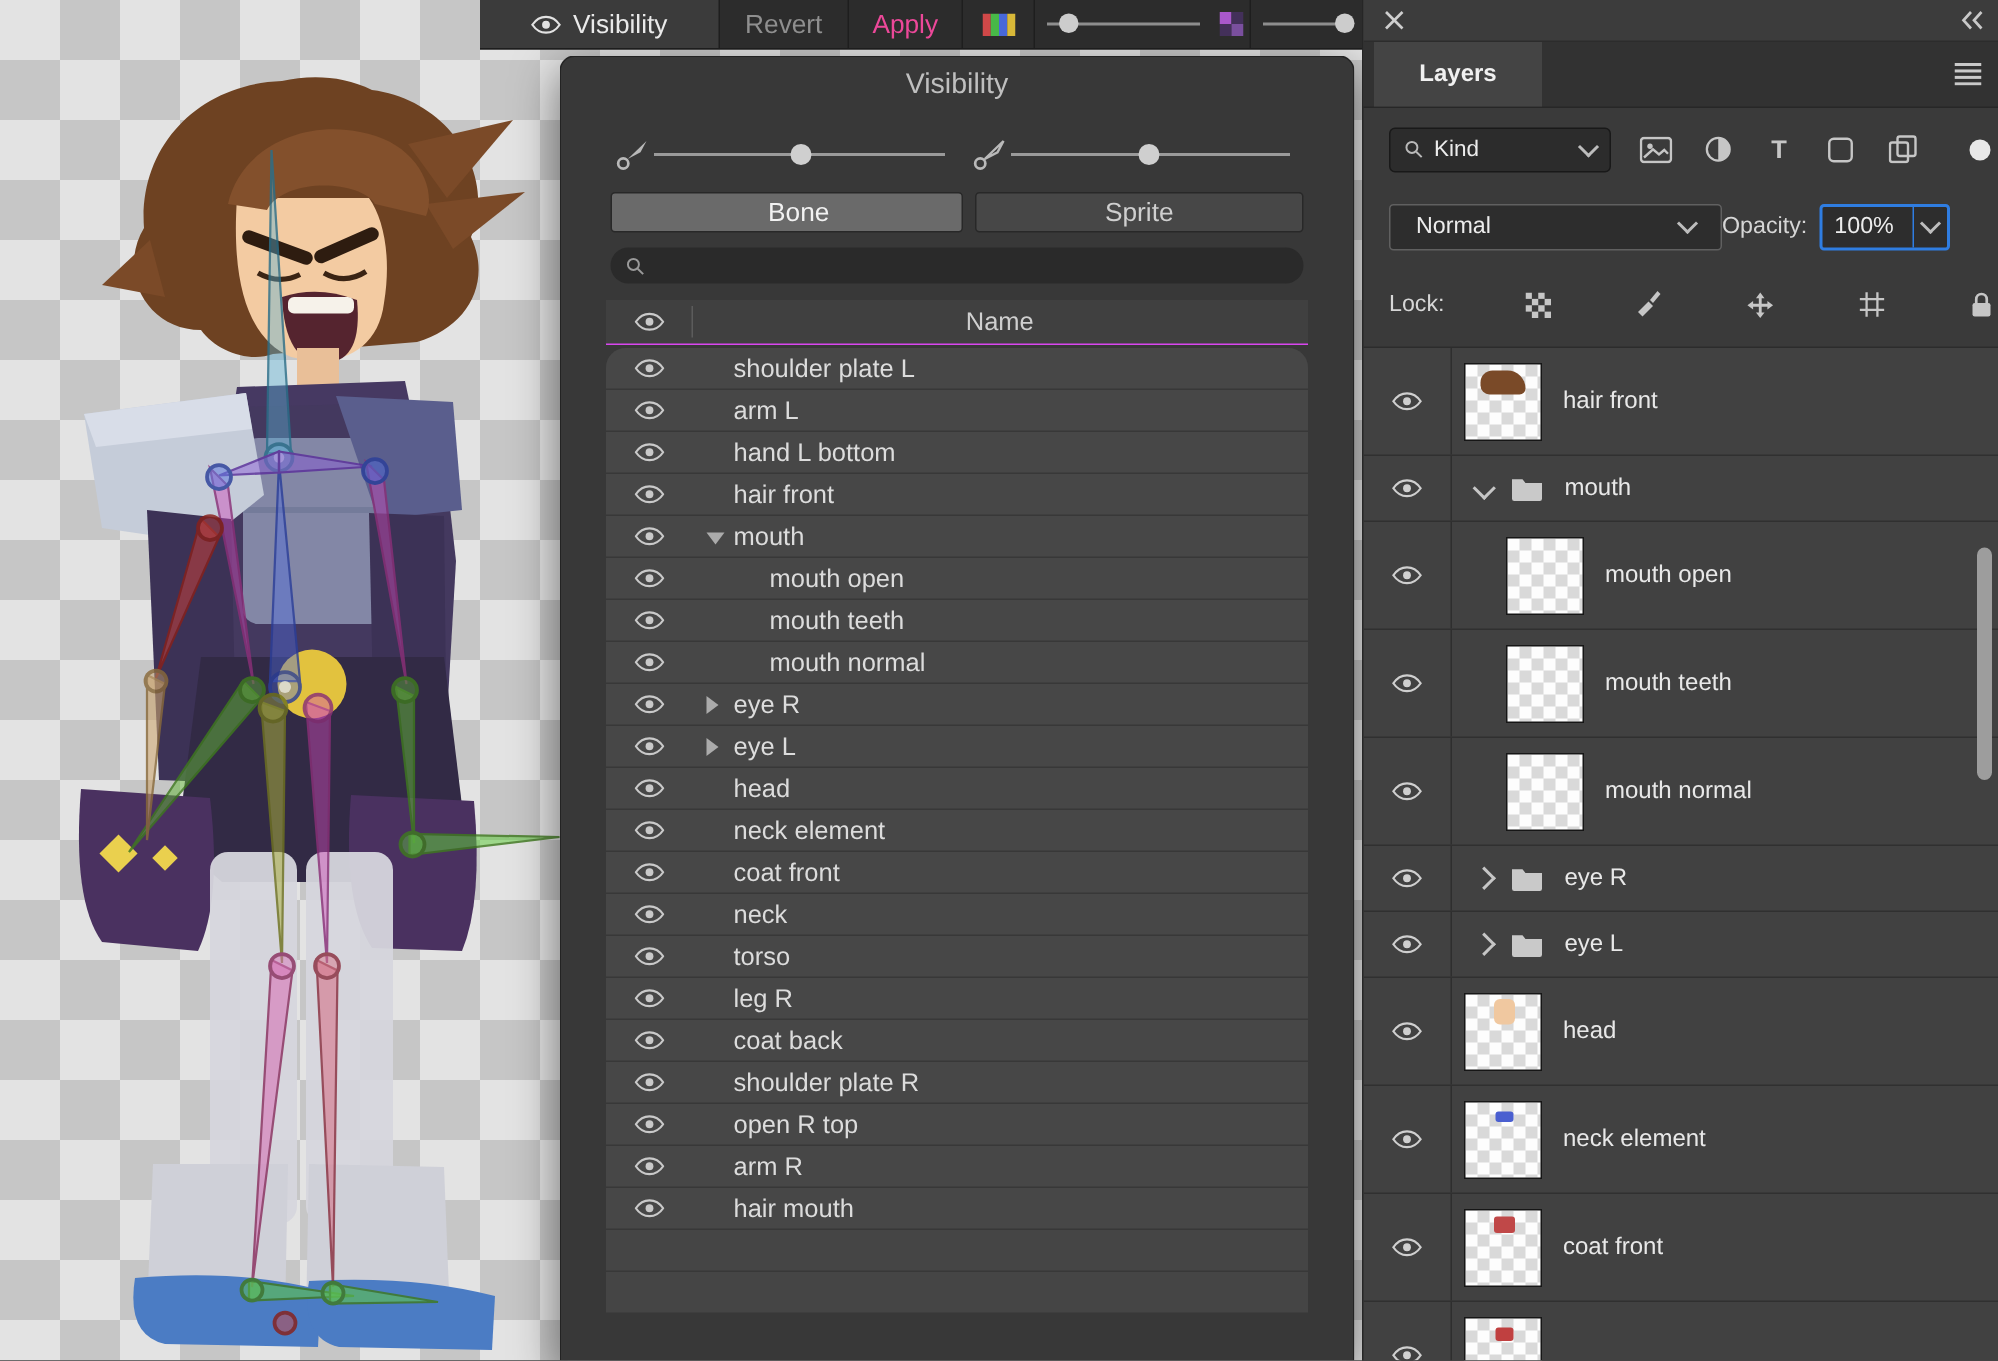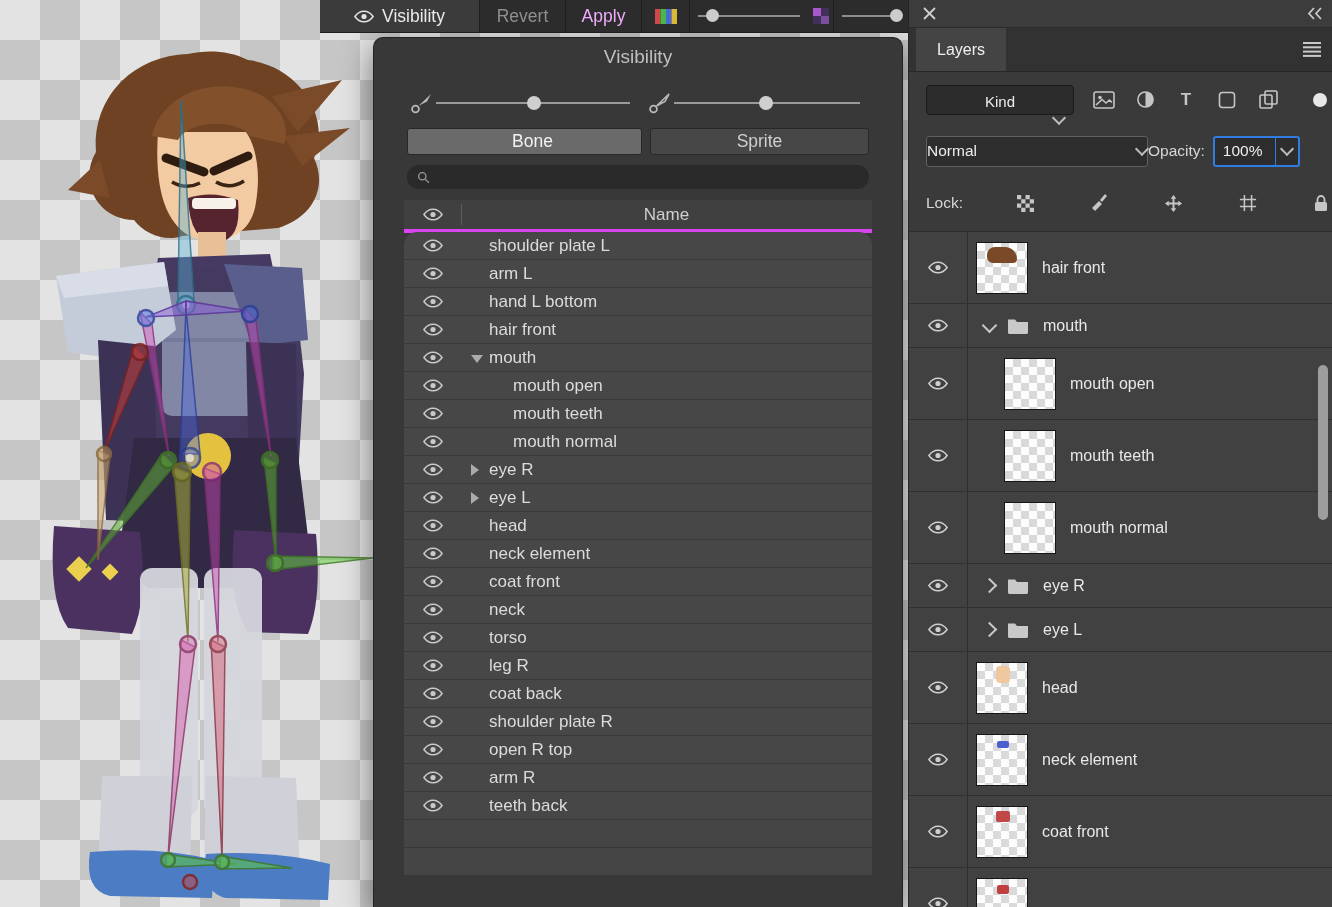--- a/index.html
+++ b/index.html
@@ -11,21 +11,21 @@
     background-image:conic-gradient(#c6c6c6 90deg,#e3e3e3 90deg 180deg,#c6c6c6 180deg 270deg,#e3e3e3 270deg);
     background-size:80px 80px;}
   .character{position:absolute;left:40px;top:40px;width:360px;height:860px;}
 
   
   .unity-toolbar{position:absolute;left:320px;top:0;width:588px;height:33px;background:#2c2c2c;
     display:flex;align-items:stretch;box-sizing:border-box;border-bottom:1px solid #1d1d1d;z-index:5;}
   .tb-seg{display:flex;align-items:center;justify-content:center;border-right:1px solid #1e1e1e;box-sizing:border-box;}
   .tb-vis{width:160px;background:#3b3b3b;gap:8px;color:#eaeaea;font-size:17.5px;}
   .tb-revert{width:86px;color:#8f8f8f;font-size:17.5px;}
-  .tb-apply{width:76px;color:#f0abfc;font-size:17.5px;}
+  .tb-apply{width:76px;color:#ec4899;font-size:17.5px;}
   .tb-pal{width:48px;}
   .tb-sliderwrap{position:relative;width:118px;border-right:none;}
   .tb-swatch{width:26px;display:flex;align-items:center;justify-content:center;}
   .tb-slider2{position:relative;flex:1;border-right:none;}
   .tb-track{position:absolute;left:8px;right:8px;top:15px;height:2px;background:#8e8e8e;}
   .tb-handle{position:absolute;top:9px;width:13px;height:13px;border-radius:50%;background:#cccccc;}
   #tb-h1{left:16px;} #tb-h2{right:5px;}
   .eye-svg{width:20px;height:13px;display:block;}
 
   
@@ -41,56 +41,56 @@
   .pslider .track{position:absolute;left:0;right:0;top:12px;height:2px;background:#9a9a9a;}
   .pslider .handle{position:absolute;top:6px;width:14px;height:14px;border-radius:50%;background:#cfcfcf;}
   #ps1 .handle{left:91px;} #ps2 .handle{left:85px;}
   .vis-tabs{position:absolute;top:90px;left:33px;right:33px;height:27px;display:flex;gap:8px;}
   .vtab{flex:1;display:flex;align-items:center;justify-content:center;font-size:17.5px;
     border:1px solid #282828;border-radius:3px;background:#474747;color:#cfcfcf;box-sizing:border-box;}
   .vtab.active{background:#6a6a6a;color:#f2f2f2;padding-left:16px;}
   .vis-search{position:absolute;top:127px;left:33px;right:33px;height:24px;background:#2a2a2a;
     border-radius:12px;display:flex;align-items:center;padding:0 10px;box-sizing:border-box;}
   .vis-search input{flex:1;background:transparent;border:none;outline:none;color:#ddd;font-size:14px;margin-left:6px;}
-  .vis-header{position:absolute;top:162px;left:30px;right:30px;height:29px;background:#404040;border-bottom:4px solid #d946ef;}
+  .vis-header{position:absolute;top:162px;left:30px;right:30px;height:29px;background:#404040;border-bottom:1px solid #d946ef;}
   .header-eye{position:absolute;left:19px;top:8px;}
   .hdr-div{position:absolute;left:57px;top:4px;bottom:4px;width:1px;background:#5c5c5c;}
   .hdr-name{position:absolute;left:57px;right:0;top:0;bottom:0;display:flex;align-items:center;justify-content:center;color:#cfcfcf;font-size:17px;}
   .vis-list{position:absolute;top:194px;left:30px;right:30px;bottom:0;overflow:hidden;border-radius:13px;}
   .vis-row{position:relative;height:27px;margin-bottom:1px;background:#474747;}
   .vis-row.filler{background:#454545;}
   .vis-row .row-eye{position:absolute;left:19px;top:7px;}
   .fold-arrow{position:absolute;left:67px;top:50%;width:0;height:0;}
   .arrow-down{margin-top:-3px;border-left:6px solid transparent;border-right:6px solid transparent;border-top:8px solid #ababab;}
   .arrow-right{margin-top:-6px;border-top:6px solid transparent;border-bottom:6px solid transparent;border-left:8px solid #ababab;}
   .vis-label{position:absolute;left:85px;top:0;bottom:0;display:flex;align-items:center;color:#dcdcdc;font-size:17px;white-space:nowrap;}
   .depth-1 .vis-label{left:109px;}
 
   
   .ps-panel{position:absolute;left:908px;top:0;width:424px;height:907px;background:#3a3a3a;
     border-left:1px solid #262626;box-sizing:border-box;z-index:6;}
   .ps-topbar{position:relative;height:27px;background:#3c3c3c;border-bottom:1px solid #2c2c2c;}
   .ps-close{position:absolute;left:13px;top:6px;width:15px;height:15px;}
   .ps-collapse{position:absolute;right:7px;top:6px;width:20px;height:15px;}
   .ps-tabbar{position:relative;height:43px;background:#323232;border-bottom:1px solid #272727;}
-  .ps-tab{position:absolute;left:7px;top:0;height:43px;width:90px;background:#444444;display:flex;
-    align-items:center;justify-content:center;color:#f0f0f0;font-size:16px;}
+  .ps-tab{position:absolute;left:7px;top:0;height:43px;width:112px;background:#444444;display:flex;
+    align-items:center;justify-content:center;color:#f0f0f0;font-size:16px;font-weight:bold;}
   .ps-menu{position:absolute;right:11px;top:14px;width:18px;height:15px;}
   .ps-kindrow{position:relative;height:55px;display:flex;align-items:center;padding-left:17px;box-sizing:border-box;}
   .kind-dd{width:148px;height:30px;background:#2c2c2c;border:1px solid #191919;border-radius:4px;
-    display:flex;align-items:center;gap:7px;padding:0 9px;color:#ececec;font-size:15px;box-sizing:border-box;flex-direction:column;}
+    display:flex;align-items:center;gap:7px;padding:0 9px;color:#ececec;font-size:15px;box-sizing:border-box;}
   .dd-chev{width:8px;height:8px;border-right:2px solid #bdbdbd;border-bottom:2px solid #bdbdbd;
     transform:rotate(45deg);margin-top:-4px;flex:none;}
   .kind-dd .dd-chev{margin-left:auto;}
   .f-icon{margin-left:19px;width:22px;height:20px;display:flex;align-items:center;justify-content:center;
     color:#c6c6c6;font-size:17px;font-weight:bold;}
   .f-toggle{position:absolute;right:5px;top:50%;margin-top:-7px;width:14px;height:14px;border-radius:50%;background:#e8e8e8;}
   .ps-blendrow{height:48px;display:flex;align-items:center;padding:0 10px 0 17px;box-sizing:border-box;}
   .blend-dd{width:222px;height:31px;background:#2d2d2d;border:1px solid #606060;border-radius:3px;
-    display:flex;align-items:center;padding:0 0;color:#ececec;font-size:15.5px;box-sizing:border-box;}
+    display:flex;align-items:center;padding:0 17px;color:#ececec;font-size:15.5px;box-sizing:border-box;}
   .blend-dd .dd-chev{margin-left:auto;}
   .ps-label{color:#d6d6d6;font-size:15.5px;white-space:nowrap;}
   .opacity-label{margin-left:0;}
   .val-dd{margin-left:8px;height:31px;display:flex;align-items:stretch;border:1px solid #666;
     border-radius:3px;background:#2d2d2d;color:#ececec;font-size:15.5px;box-sizing:border-box;justify-content:center;}
   .val-dd.blue{border:2px solid #2f7de1;}
   .val-dd .val{display:flex;align-items:center;padding:0 8px;min-width:44px;}
   .val-dd .chev-cell{width:22px;border-left:1px solid #555;display:flex;align-items:center;justify-content:center;}
   .val-dd.blue .chev-cell{border-left:1px solid #2f7de1;}
   .ps-lockrow{height:57px;display:flex;align-items:center;padding:0 10px 0 17px;
@@ -470,21 +470,21 @@
 
     <span class="vis-label">arm R</span>
   </div>
 
   <div class="vis-row">
     <svg class="eye-svg row-eye" viewBox="0 0 24 16">
             <path d="M12 1.5 C6.5 1.5 2.5 5.5 0.8 8 C2.5 10.5 6.5 14.5 12 14.5 C17.5 14.5 21.5 10.5 23.2 8 C21.5 5.5 17.5 1.5 12 1.5 Z" fill="none" stroke="#c9c9c9" stroke-width="1.8"></path>
             <circle cx="12" cy="8" r="3.2" fill="#c9c9c9"></circle>
           </svg>
 
-    <span class="vis-label">teeth back</span>
+    <span class="vis-label">hair mouth</span>
   </div>
 <div class="vis-row filler"></div>
         <div class="vis-row filler"></div>
       </div>
   </div>
 
   <div class="ps-panel">
     <div class="ps-topbar">
       <svg class="ps-close" viewBox="0 0 15 15">
         <line x1="2" y1="2" x2="13" y2="13" stroke="#cfcfcf" stroke-width="1.8"></line>

